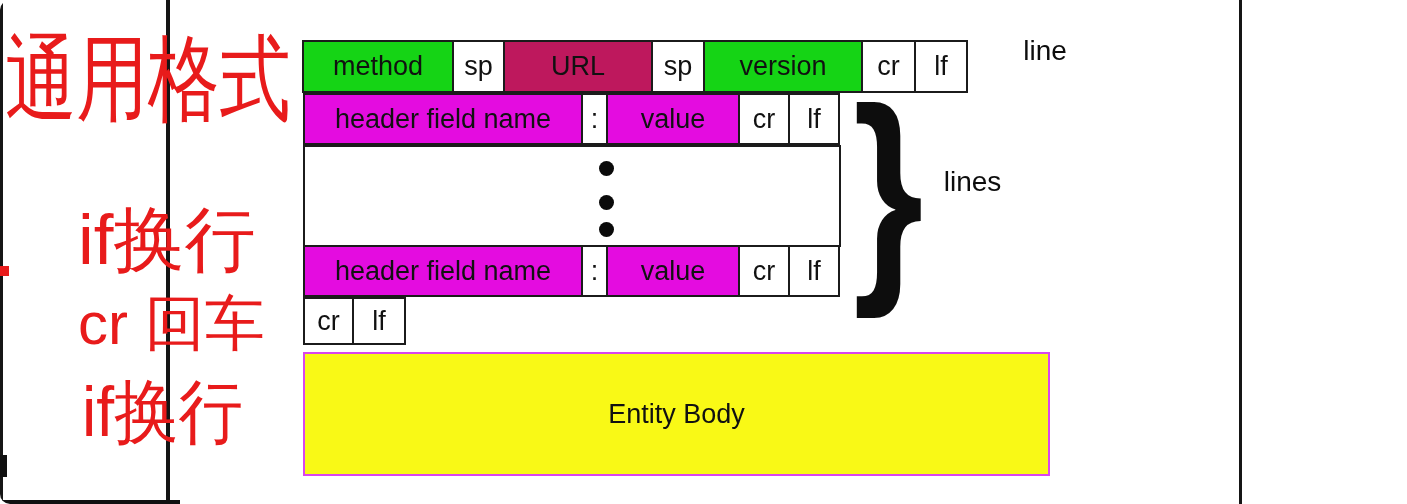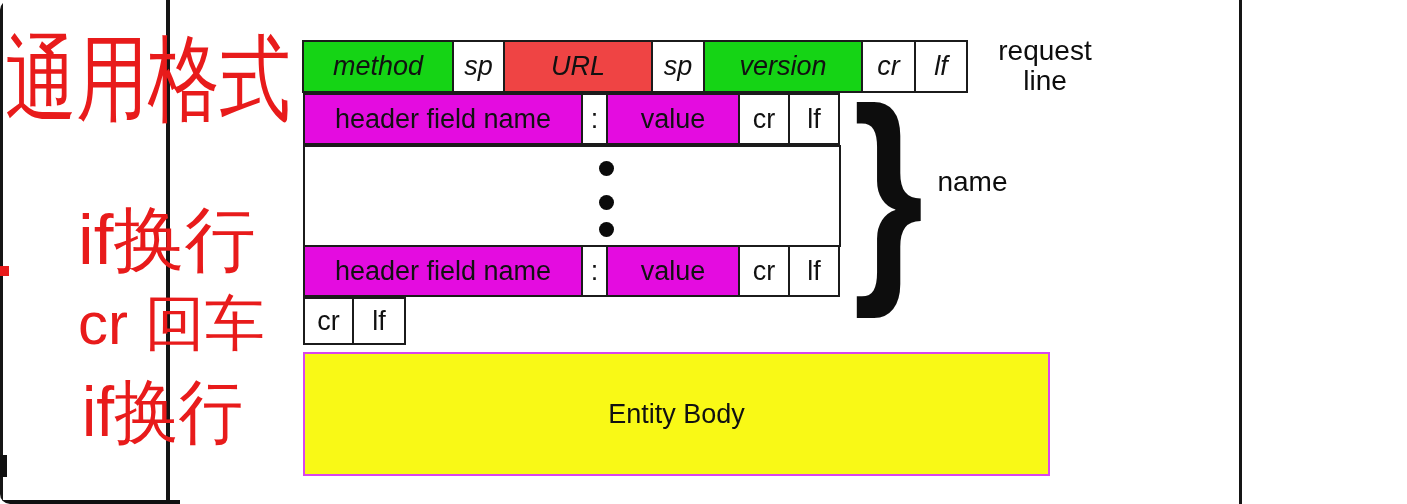--- a/index.html
+++ b/index.html
@@ -21,21 +21,21 @@
   .red{position:absolute;color:#e81b1b;z-index:5;white-space:nowrap;line-height:1;}
   #t-title{left:5px;top:32px;font-size:94px;transform:scaleX(0.76);transform-origin:0 0;}
   #t-note-sp{left:78px;top:204px;font-size:71px;}
   #t-note-cr{left:78px;top:294px;font-size:60px;}
   #t-note-lf{left:82px;top:377px;font-size:70px;transform:scaleX(0.92);transform-origin:0 0;}
 
   
   .boxrow{position:absolute;display:flex;z-index:2;}
   .cell{box-sizing:border-box;border:2px solid #1b1b1b;display:flex;align-items:center;
         justify-content:center;font-size:27px;color:#111;height:100%;flex:none;}
-  .row-request{left:302px;top:40px;height:53px;font-style:italic;}
+  .row-request{left:302px;top:40px;height:53px;}
   .row-header1{left:303px;top:93px;height:52px;}
   .row-header2{left:303px;top:245px;height:52px;}
   .row-blank{left:303px;top:297px;height:48px;}
 
   
   .dots-box{position:absolute;left:303px;top:145px;width:538px;height:102px;box-sizing:border-box;
             border:2px solid #1b1b1b;background:#ffffff;z-index:2;}
   .dot{position:absolute;left:294px;width:15px;height:15px;border-radius:50%;background:#0a0a0a;}
 
   
@@ -69,21 +69,21 @@
   <div class="red" id="t-note-cr">cr 回车</div>
   <div class="red" id="t-note-lf">if换行</div>
 
   <div class="boxrow row-request">
       <div class="cell" style="width: 152px; background: rgb(21, 212, 21);">
         <span>method</span>
       </div>
       <div class="cell" style="width: 53px; margin-left: -2px; background: rgb(255, 255, 255);">
         <span>sp</span>
       </div>
-      <div class="cell" style="width: 150px; margin-left: -2px; background: #ef4444;">
+      <div class="cell" style="width: 150px; margin-left: -2px; background: #be185d;">
         <span>URL</span>
       </div>
       <div class="cell" style="width: 54px; margin-left: -2px; background: rgb(255, 255, 255);">
         <span>sp</span>
       </div>
       <div class="cell" style="width: 160px; margin-left: -2px; background: rgb(21, 212, 21);">
         <span>version</span>
       </div>
       <div class="cell" style="width: 55px; margin-left: -2px; background: rgb(255, 255, 255);">
         <span>cr</span>
@@ -142,21 +142,20 @@
       </div>
     </div>
 
   <div class="entity">
     <span>Entity Body</span>
   </div>
 
   <div class="brace">}</div>
 
   <div class="side-label" id="lbl-request">
-    <div>request</div>
     <div>line</div>
   </div>
 
   <div class="side-label" id="lbl-header">
-    <div>name</div>
+    <div>lines</div>
   </div>
 
 </div>
 
 </body></html>

